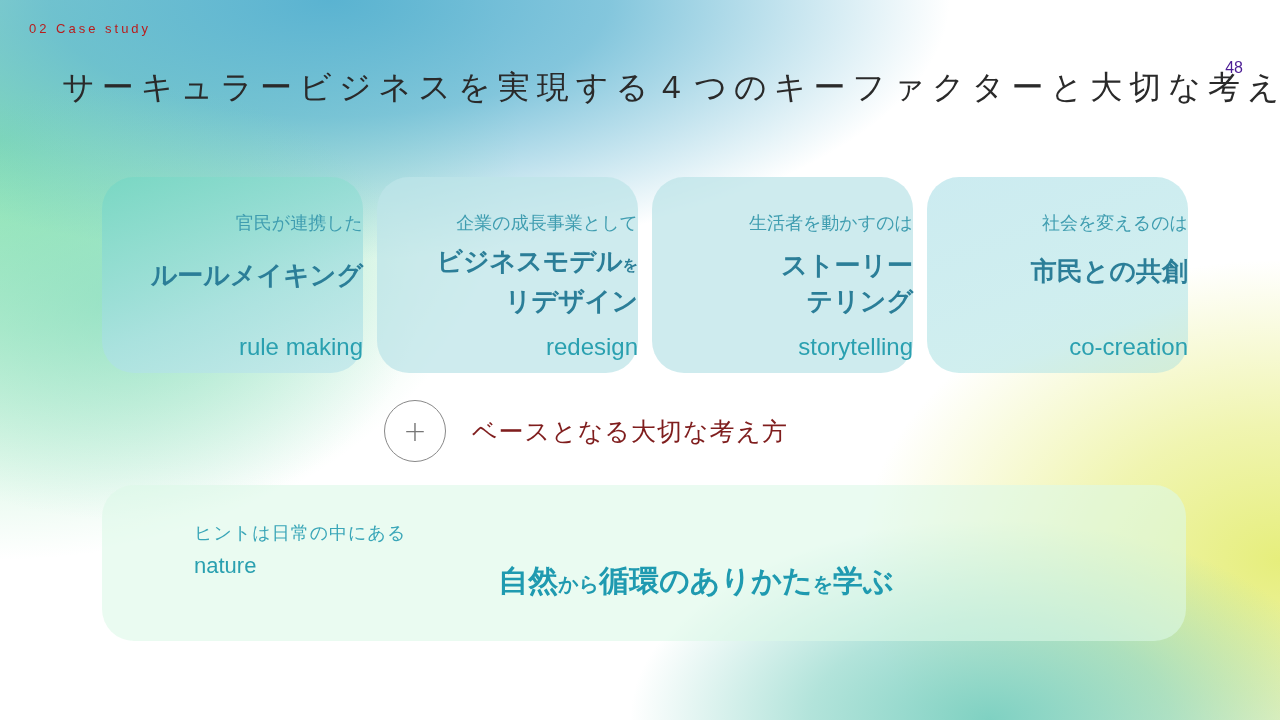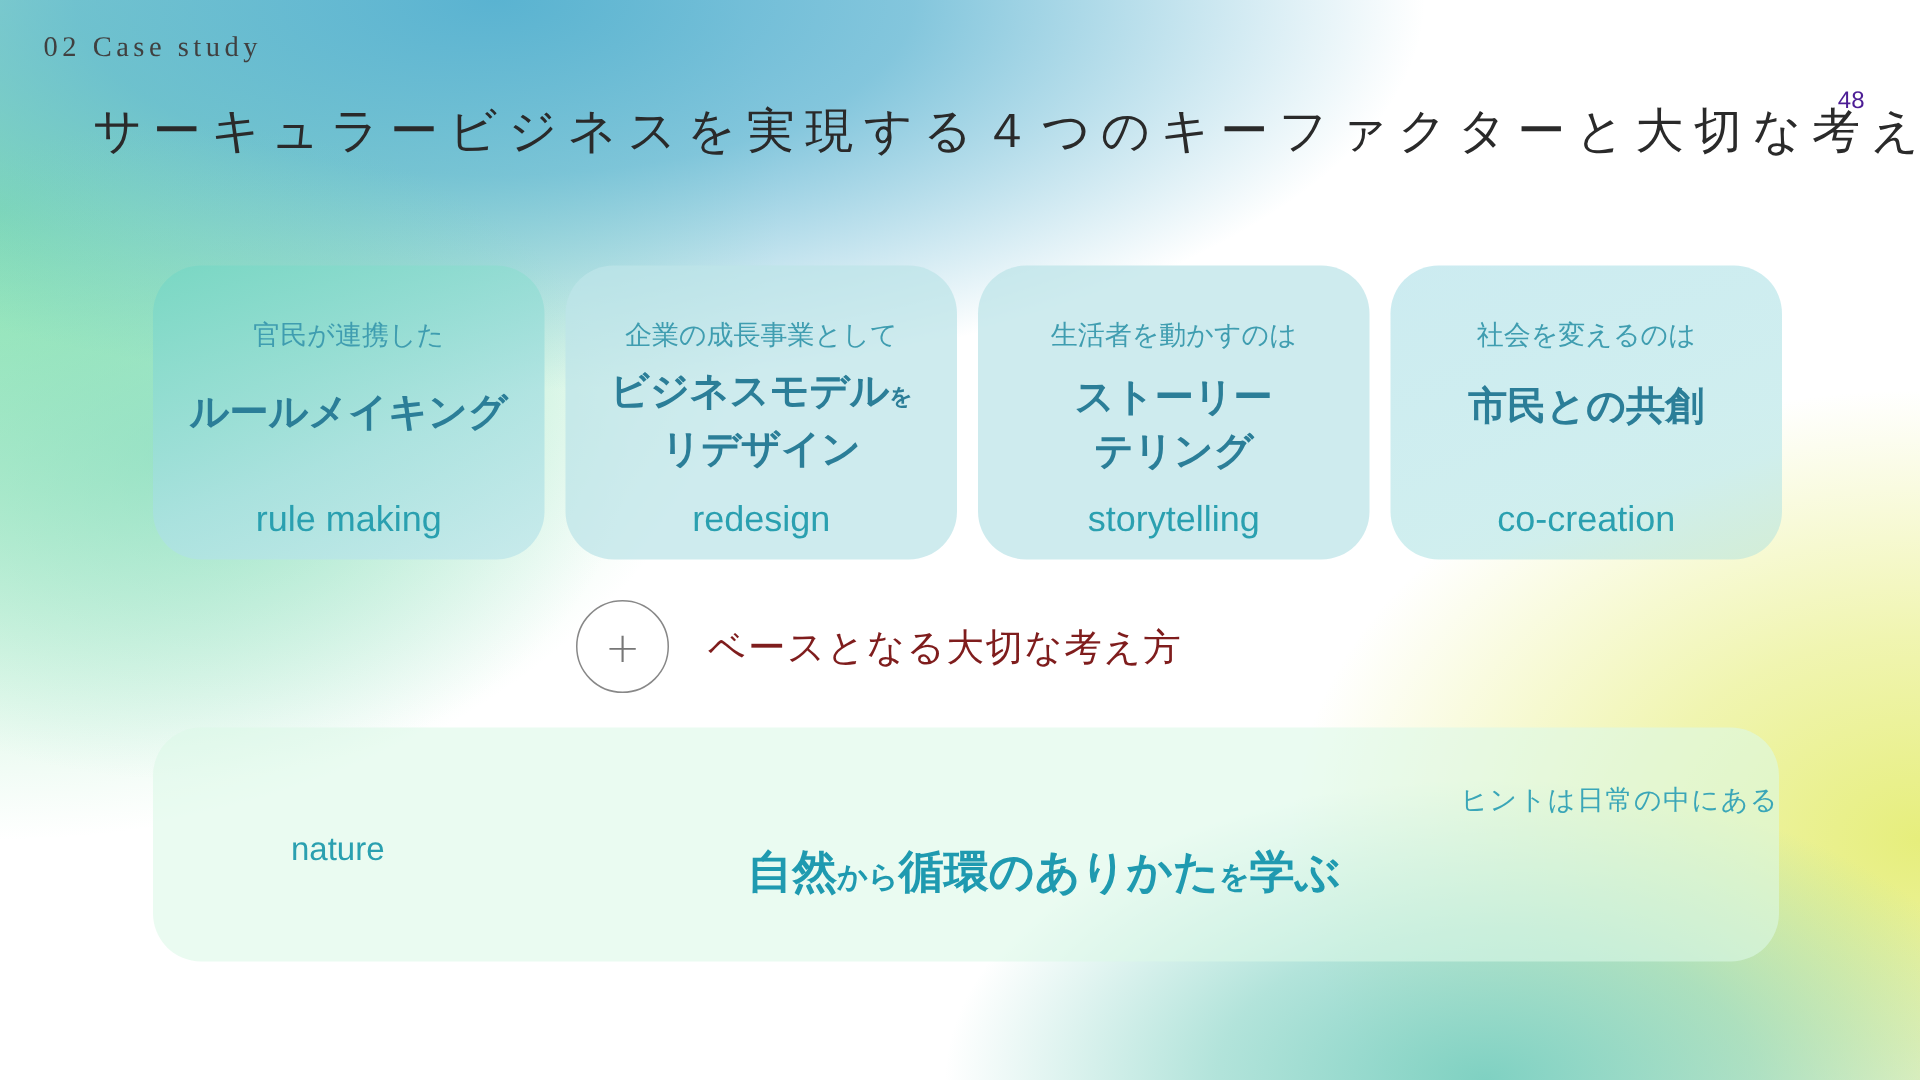--- a/index.html
+++ b/index.html
@@ -11,36 +11,36 @@
   .bg { position:absolute; inset:0; z-index:0; }
   .bg .layer { position:absolute; inset:0; }
   .bg .l1 { background: radial-gradient(ellipse 520px 420px at 0px 140px, #8ee6b0 0%, rgba(142,230,176,0.6) 45%, rgba(255,255,255,0) 100%); }
   .bg .l2 { background: radial-gradient(ellipse 620px 260px at 330px 0px, #5ab3d1 0%, rgba(90,179,209,0.75) 45%, rgba(255,255,255,0) 100%); }
   .bg .l3 { background: radial-gradient(ellipse 420px 300px at 1280px 560px, #e6ee7c 0%, rgba(230,238,124,0.6) 45%, rgba(255,255,255,0) 100%); }
   .bg .l4 { background: radial-gradient(ellipse 360px 200px at 990px 720px, #7fd1c2 0%, rgba(127,209,194,0.6) 50%, rgba(255,255,255,0) 100%); }
   .bg .l5 { background: radial-gradient(ellipse 300px 220px at 120px 300px, rgba(125,215,190,0.55) 0%, rgba(255,255,255,0) 100%); }
 
   .section-label {
     position:absolute; left:29px; top:21px; z-index:2;
-    font-family:Liberation Serif, serif; font-size:19px; letter-spacing:3px; color:#404040;
+    font-family:Liberation Sans, sans-serif; font-size:13px; letter-spacing:3px; color:#b91c1c;
   }
   .page-num {
     position:absolute; right:37px; top:33px; z-index:2;
     font-family:"Liberation Sans", sans-serif; font-size:16px; color:#4c1d95;margin-top:26px;
   }
   .title {
     position:absolute; left:62px; top:66px; z-index:2;
     font-size:32px; letter-spacing:7px; color:#2a2a2a; font-weight:300; white-space:nowrap;
   }
 
   .cards { position:absolute; left:102px; top:177px; z-index:2; display:flex; gap:14px; }
   .card {
     width:261px; height:196px; border-radius:32px; position:relative; box-sizing:border-box;
     background: rgba(190,228,232,0.75);
-    text-align:center; color:#2a8ea0;
+    text-align:right; color:#2a8ea0;
   }
   .card.c1 { background: linear-gradient(160deg, rgba(120,215,195,0.9) 0%, rgba(170,225,225,0.85) 60%, rgba(195,232,235,0.85) 100%); }
   .card.c4 { background: linear-gradient(160deg, rgba(195,232,238,0.85) 0%, rgba(200,236,236,0.85) 75%, rgba(205,235,215,0.85) 100%); }
   .card .lead { position:absolute; top:34px; left:0; right:0; font-size:18px; color:#3f9db0; }
   .card .main {
     position:absolute; top:66px; left:0; right:0; font-size:26px; font-weight:bold; color:#2b7e98;
     line-height:36px;
   }
   .card .main.one { top:80px; }
   .card .main small { font-size:15px; }
@@ -51,21 +51,21 @@
     width:60px; height:60px; border:1px solid #888; border-radius:50%;
     display:flex; align-items:center; justify-content:center; font-size:28px; color:#777; font-weight:200;
   }
   .plus-text { margin-left:26px; font-size:25px; color:#7f1d1d; letter-spacing:1px; font-weight:300; }
 
   .base-panel {
     position:absolute; left:102px; top:485px; width:1084px; height:156px; z-index:2;
     border-radius:32px; background: rgba(220,248,232,0.6);
   }
   .base-panel .en { position:absolute; left:92px; top:68px; font-family:"Liberation Sans", sans-serif; font-size:22px; color:#2aa0b0; }
-  .base-panel .lead { position:absolute; left:0; right:0; top:36px; padding-left:92px; text-align:right; font-size:18px; color:#3aa6b8; letter-spacing:1px; box-sizing:border-box; }
+  .base-panel .lead { position:absolute; left:0; right:0; top:36px; padding-left:92px; text-align:left; font-size:18px; color:#3aa6b8; letter-spacing:1px; box-sizing:border-box; }
   .base-panel .main { position:absolute; left:0; right:0; top:76px; padding-left:104px; text-align:center; font-size:30px; font-weight:bold; color:#1f9ab0; box-sizing:border-box; }
   .base-panel .main small { font-size:20px; }
 </style>
 </head>
 <body>
 
 <div class="bg">
   <div class="layer l1"></div>
     <div class="layer l2"></div>
     <div class="layer l3"></div>

